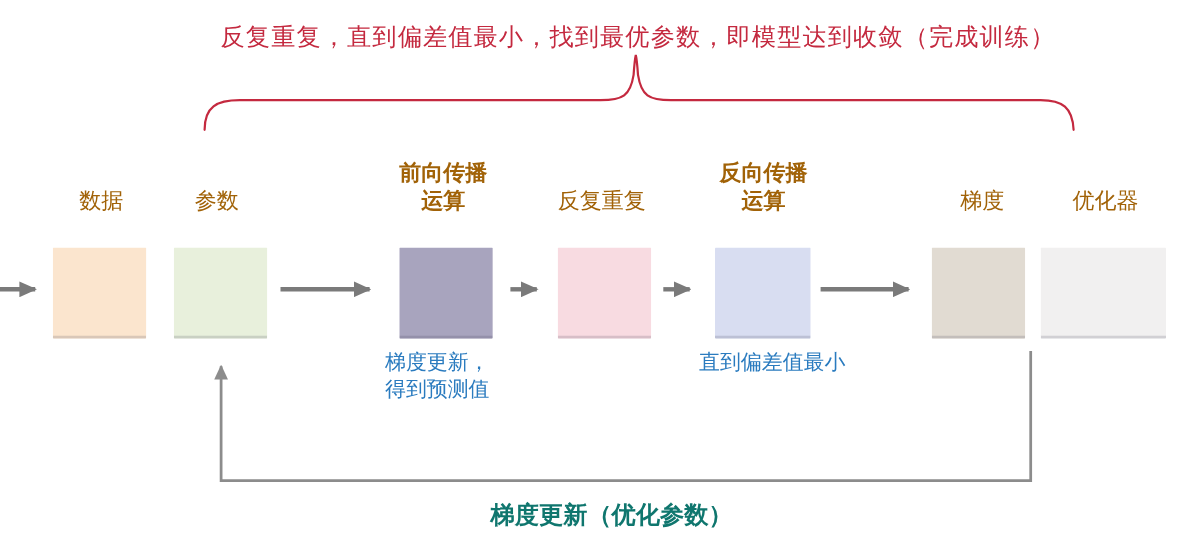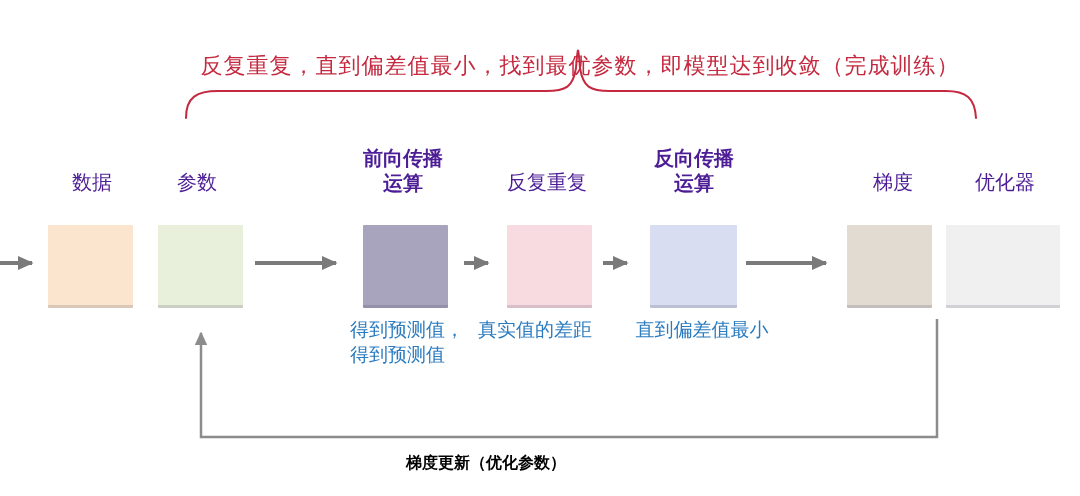--- a/index.html
+++ b/index.html
@@ -4,25 +4,25 @@
 <style>
   html,body { margin:0; padding:0; background:#ffffff; }
   .canvas {
     position:relative; width:1080px; height:496px; background:#ffffff;
     font-family:"Liberation Sans","DejaVu Sans",sans-serif; overflow:hidden;
   }
   svg.overlay { position:absolute; left:0; top:0; width:1080px; height:496px; }
 
   .top-note {
     position:absolute; top:19px; left:80px; width:1000px; text-align:center;
-    font-size:22px; color:#C4293F; letter-spacing:1px; white-space:nowrap;margin-top:32px;
+    font-size:22px; color:#C4293F; letter-spacing:1px; white-space:nowrap;
   }
 
   .lbl {
-    position:absolute; top:169px; font-size:20px; color:#4c1d95;
+    position:absolute; top:169px; font-size:20px; color:#a16207;
     text-align:center; white-space:nowrap; transform:translateX(-50%);
   }
   .lbl.two { top:146px; font-weight:bold; line-height:25px; }
   .lbl-data      { left:92px; }
   .lbl-params    { left:197px; }
   .lbl-forward   { left:403px; }
   .lbl-loss      { left:547px; }
   .lbl-backward  { left:694px; }
   .lbl-gradient  { left:893px; }
   .lbl-optimizer { left:1005px; }
@@ -41,22 +41,22 @@
 
   .note {
     position:absolute; top:317px; font-size:19px; line-height:25px;
     color:#2A7BBF; white-space:nowrap;
   }
   .note-forward  { left:350px; }
   .note-loss     { left:478px; }
   .note-backward { left:618px; width:168px; text-align:center; }
 
   .bottom-label {
-    position:absolute; top:453px; left:406px; width:300px; text-align:left;
-    font-size:16px; font-weight:bold; color:#000000; white-space:nowrap;
+    position:absolute; top:453px; left:406px; width:300px; text-align:center;
+    font-size:22px; font-weight:bold; color:#0f766e; white-space:nowrap;
   }
 </style>
 </head>
 <body>
 
 <div class="canvas">
 
   <svg class="overlay" viewBox="0 0 1080 496" xmlns="http://www.w3.org/2000/svg">
     <defs>
       <marker id="ah-flow" markerUnits="strokeWidth" markerWidth="4" markerHeight="3.6" refX="3.6" refY="1.8" orient="auto">
@@ -104,25 +104,24 @@
 
   <div class="box box-data" style="background: rgb(251, 229, 206);"></div>
   <div class="box box-params" style="background: rgb(232, 240, 220);"></div>
   <div class="box box-forward" style="background: rgb(168, 164, 190);"></div>
   <div class="box box-loss" style="background: rgb(248, 219, 225);"></div>
   <div class="box box-backward" style="background: rgb(216, 221, 241);"></div>
   <div class="box box-gradient" style="background: rgb(225, 219, 210);"></div>
   <div class="box box-optimizer" style="background: rgb(241, 240, 240);"></div>
 
   <div class="note note-forward">
-    <div>得到预测值，</div>
+    <div>梯度更新，</div>
     <div>得到预测值</div>
   </div>
   <div class="note note-loss">
-    <div>真实值的差距</div>
   </div>
   <div class="note note-backward">
     <div>直到偏差值最小</div>
   </div>
 
   <div class="bottom-label">梯度更新（优化参数）</div>
 
 </div>
 
 </body></html>

